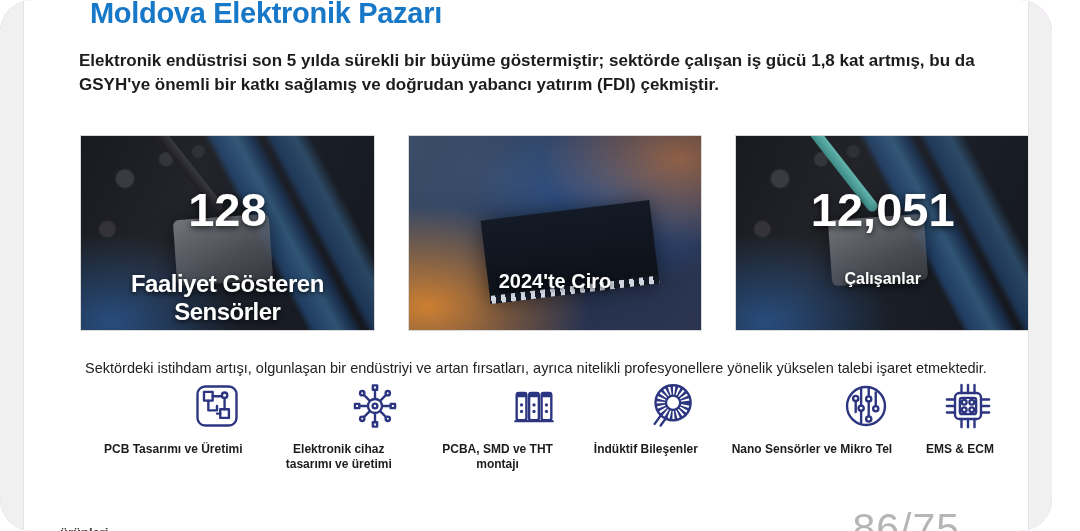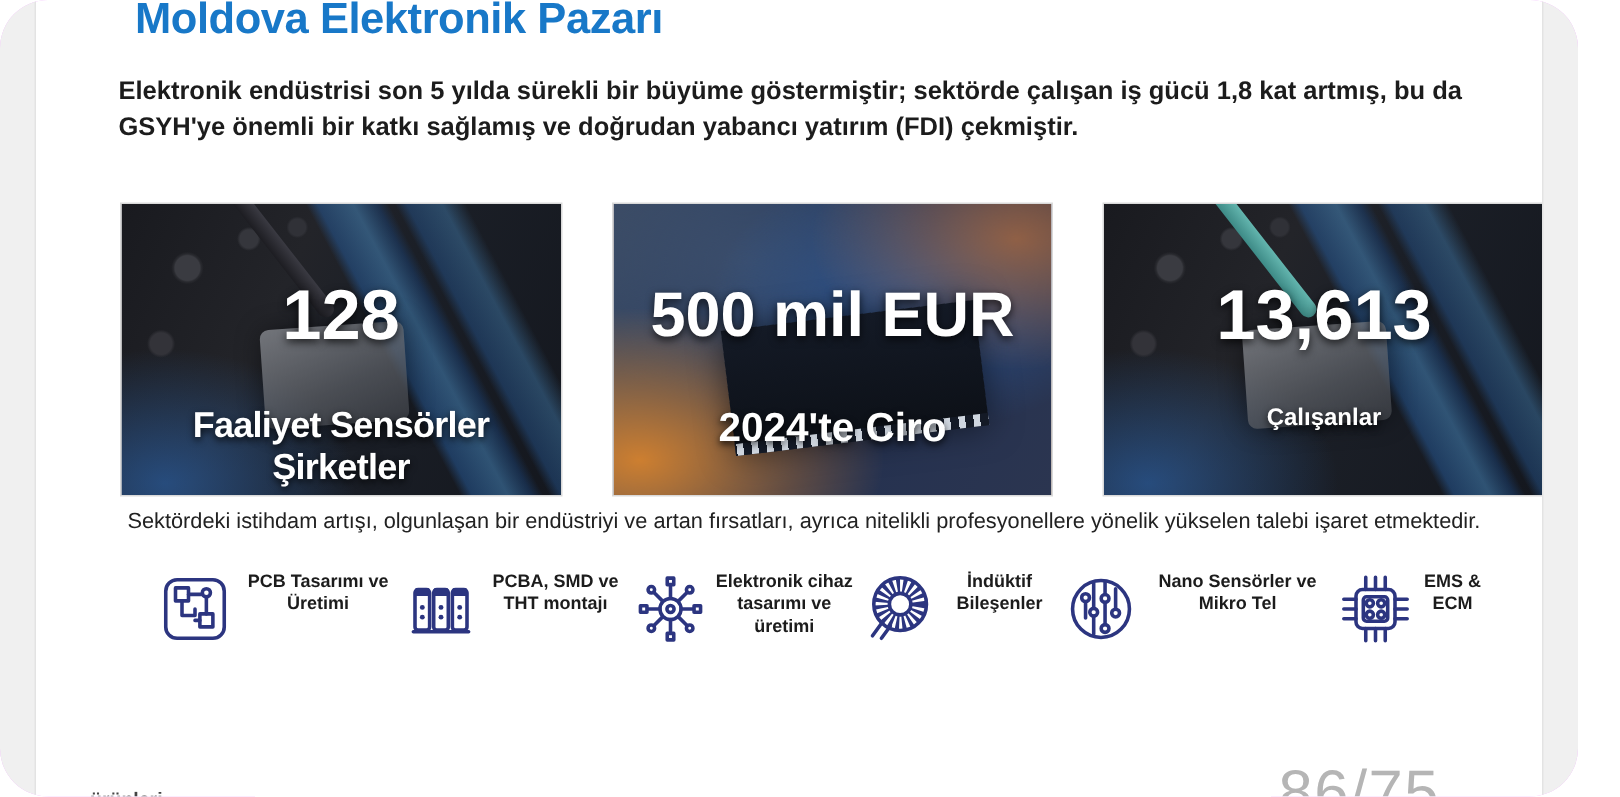--- a/index.html
+++ b/index.html
@@ -47,29 +47,29 @@
   .chip { position:absolute; left:26%; top:38%; width:170px; height:84px;
           background:linear-gradient(180deg,#141a26,#0d1118); transform:rotate(-7deg);
           border-bottom:8px solid; border-image:repeating-linear-gradient(90deg,#cfd6df 0 4px,#141a26 4px 9px) 8;
           box-shadow:0 0 22px rgba(0,0,0,.5); }
   .stat-value { position:absolute; left:0; right:0; top:46px; text-align:center; color:#ffffff;
                 font-weight:bold; font-size:47px; text-shadow:0 2px 6px rgba(0,0,0,.75); }
   .stat-card.s2 .stat-value { font-size:42px; top:50px; }
   .stat-label { position:absolute; left:0; right:0; top:134px; text-align:center; color:#ffffff;
                 font-weight:bold; text-shadow:0 2px 5px rgba(0,0,0,.8); }
   .stat-card.s1 .stat-label { font-size:24px; letter-spacing:-0.5px; }
-  .stat-card.s2 .stat-label { font-size:27px; }
+  .stat-card.s2 .stat-label { font-size:20px; }
   .stat-card.s3 .stat-label { font-size:16px; }
 
-  .subtext { position:absolute; left:61px; top:340px; width:940px; font-size:14.5px;
+  .subtext { position:absolute; left:61px; top:360px; width:940px; font-size:14.5px;
              color:#222222; }
 
   .cap-row { position:absolute; left:80px; top:380px; width:890px; display:flex;
              justify-content:space-between; align-items:flex-start; }
-  .cap-item { display:flex; flex-direction:row; align-items:flex-start; text-align:center; }
+  .cap-item { display:flex; flex-direction:column; align-items:flex-end; text-align:center; }
   .cap-icon { width:52px; height:52px; margin-bottom:10px; }
   .cap-icon svg { width:52px; height:52px; }
   .cap-label { font-size:12px; font-weight:bold; color:#1c1c1c; line-height:15px; }
   .cap-item.c1 .cap-label { max-width:170px; }
   .cap-item.c2 .cap-label { max-width:125px; }
   .cap-item.c3 .cap-label { max-width:125px; }
   .cap-item.c4 .cap-label { max-width:140px; }
   .cap-item.c5 .cap-label { max-width:165px; }
   .cap-item.c6 .cap-label { max-width:110px; }
 
@@ -92,52 +92,70 @@
     <h1 class="page-title">Moldova Elektronik Pazarı</h1>
 
     <p class="intro">Elektronik endüstrisi son 5 yılda sürekli bir büyüme göstermiştir; sektörde çalışan iş gücü 1,8 kat artmış, bu da GSYH'ye önemli bir katkı sağlamış ve doğrudan yabancı yatırım (FDI) çekmiştir.</p>
 
     <div class="stats-row">
       <div class="stat-card s1">
         <div class="card-bg bg-board"></div>
         <div class="iron dark"></div>
         <div class="cpu"></div>
         <div class="stat-value">128</div>
-        <div class="stat-label">Faaliyet Sensörler Şirketler</div>
+        <div class="stat-label">Faaliyet Gösteren Sensörler</div>
       </div>
       <div class="stat-card s2">
         <div class="card-bg bg-macro"></div>
         <div class="chip"></div>
-        <div class="stat-value">500 mil EUR</div>
         <div class="stat-label">2024'te Ciro</div>
       </div>
       <div class="stat-card s3">
         <div class="card-bg bg-board"></div>
         <div class="iron teal"></div>
         <div class="cpu"></div>
-        <div class="stat-value">13,613</div>
+        <div class="stat-value">12,051</div>
         <div class="stat-label">Çalışanlar</div>
       </div>
     </div>
 
     <p class="subtext">Sektördeki istihdam artışı, olgunlaşan bir endüstriyi ve artan fırsatları, ayrıca nitelikli profesyonellere yönelik yükselen talebi işaret etmektedir.</p>
 
     <div class="cap-row">
 
       <div class="cap-item c1">
         <span class="cap-icon">
           <svg viewBox="0 0 48 48">
             <rect class="ic" x="6" y="6" width="36" height="36" rx="7"></rect>
             <rect class="ic" x="12" y="11" width="8" height="8"></rect>
             <rect class="ic" x="27" y="27" width="8" height="8"></rect>
             <circle class="ic" cx="31" cy="14" r="2.5"></circle>
             <path class="ic" d="M20 15 h8 M16 19 v9 h8 M31 16.5 v10.5 M24 31 h3 M24 24 v4"></path>
           </svg>
         </span>
         <div class="cap-label">PCB Tasarımı ve Üretimi</div>
+      </div>
+
+      <div class="cap-item c3">
+        <span class="cap-icon">
+          <svg viewBox="0 0 48 48">
+            <circle class="ic" cx="24" cy="24" r="6.5"></circle>
+            <circle class="ic" cx="24" cy="24" r="2.2"></circle>
+            <path class="ic" d="M24 17.5 V10 M29 19 L34 14 M30.5 24 H38 M29 29 L34 34 M24 30.5 V38 M19 29 L14 34 M17.5 24 H10 M19 19 L14 14"></path>
+            <rect class="ic" x="22" y="5" width="4" height="4"></rect>
+            <circle class="ic" cx="35.8" cy="12.2" r="2"></circle>
+            <rect class="ic" x="38.5" y="22" width="4" height="4"></rect>
+            <circle class="ic" cx="35.8" cy="35.8" r="2"></circle>
+            <rect class="ic" x="22" y="39" width="4" height="4"></rect>
+            <circle class="ic" cx="12.2" cy="35.8" r="2"></circle>
+            <rect class="ic" x="5.5" y="22" width="4" height="4"></rect>
+            <circle class="ic" cx="12.2" cy="12.2" r="2"></circle>
+          </svg>
+        </span>
+        <div class="cap-label">Elektronik cihaz tasarımı ve üretimi</div>
       </div>
 
       <div class="cap-item c2">
         <span class="cap-icon">
           <svg viewBox="0 0 48 48">
             <path class="ic" d="M7 38 h34"></path>
             <rect class="ic" x="8" y="12" width="9" height="25" rx="2"></rect>
             <rect class="icf" x="8" y="11" width="9" height="5" rx="1"></rect>
             <circle class="icf" cx="12.5" cy="23" r="1.5"></circle>
               <circle class="icf" cx="12.5" cy="29" r="1.5"></circle>
@@ -147,39 +165,20 @@
               <circle class="icf" cx="24" cy="29" r="1.5"></circle>
             <rect class="ic" x="31" y="12" width="9" height="25" rx="2"></rect>
             <rect class="icf" x="31" y="11" width="9" height="5" rx="1"></rect>
             <circle class="icf" cx="35.5" cy="23" r="1.5"></circle>
               <circle class="icf" cx="35.5" cy="29" r="1.5"></circle>
           </svg>
         </span>
         <div class="cap-label">PCBA, SMD ve THT montajı</div>
       </div>
 
-      <div class="cap-item c3">
-        <span class="cap-icon">
-          <svg viewBox="0 0 48 48">
-            <circle class="ic" cx="24" cy="24" r="6.5"></circle>
-            <circle class="ic" cx="24" cy="24" r="2.2"></circle>
-            <path class="ic" d="M24 17.5 V10 M29 19 L34 14 M30.5 24 H38 M29 29 L34 34 M24 30.5 V38 M19 29 L14 34 M17.5 24 H10 M19 19 L14 14"></path>
-            <rect class="ic" x="22" y="5" width="4" height="4"></rect>
-            <circle class="ic" cx="35.8" cy="12.2" r="2"></circle>
-            <rect class="ic" x="38.5" y="22" width="4" height="4"></rect>
-            <circle class="ic" cx="35.8" cy="35.8" r="2"></circle>
-            <rect class="ic" x="22" y="39" width="4" height="4"></rect>
-            <circle class="ic" cx="12.2" cy="35.8" r="2"></circle>
-            <rect class="ic" x="5.5" y="22" width="4" height="4"></rect>
-            <circle class="ic" cx="12.2" cy="12.2" r="2"></circle>
-          </svg>
-        </span>
-        <div class="cap-label">Elektronik cihaz tasarımı ve üretimi</div>
-      </div>
-
       <div class="cap-item c4">
         <span class="cap-icon">
           <svg viewBox="0 0 48 48">
             <circle cx="25" cy="21" r="11.5" fill="none" stroke="#2c3580" stroke-width="9" stroke-dasharray="2 1.7"></circle>
             <circle class="ic" cx="25" cy="21" r="16.2" stroke-width="1.4"></circle>
             <circle class="ic" cx="25" cy="21" r="6.6" stroke-width="1.4"></circle>
             <path class="ic" d="M14.5 31.5 L8 40.5 M19 34.5 L13.5 42"></path>
           </svg>
         </span>
         <div class="cap-label">İndüktif Bileşenler</div>

